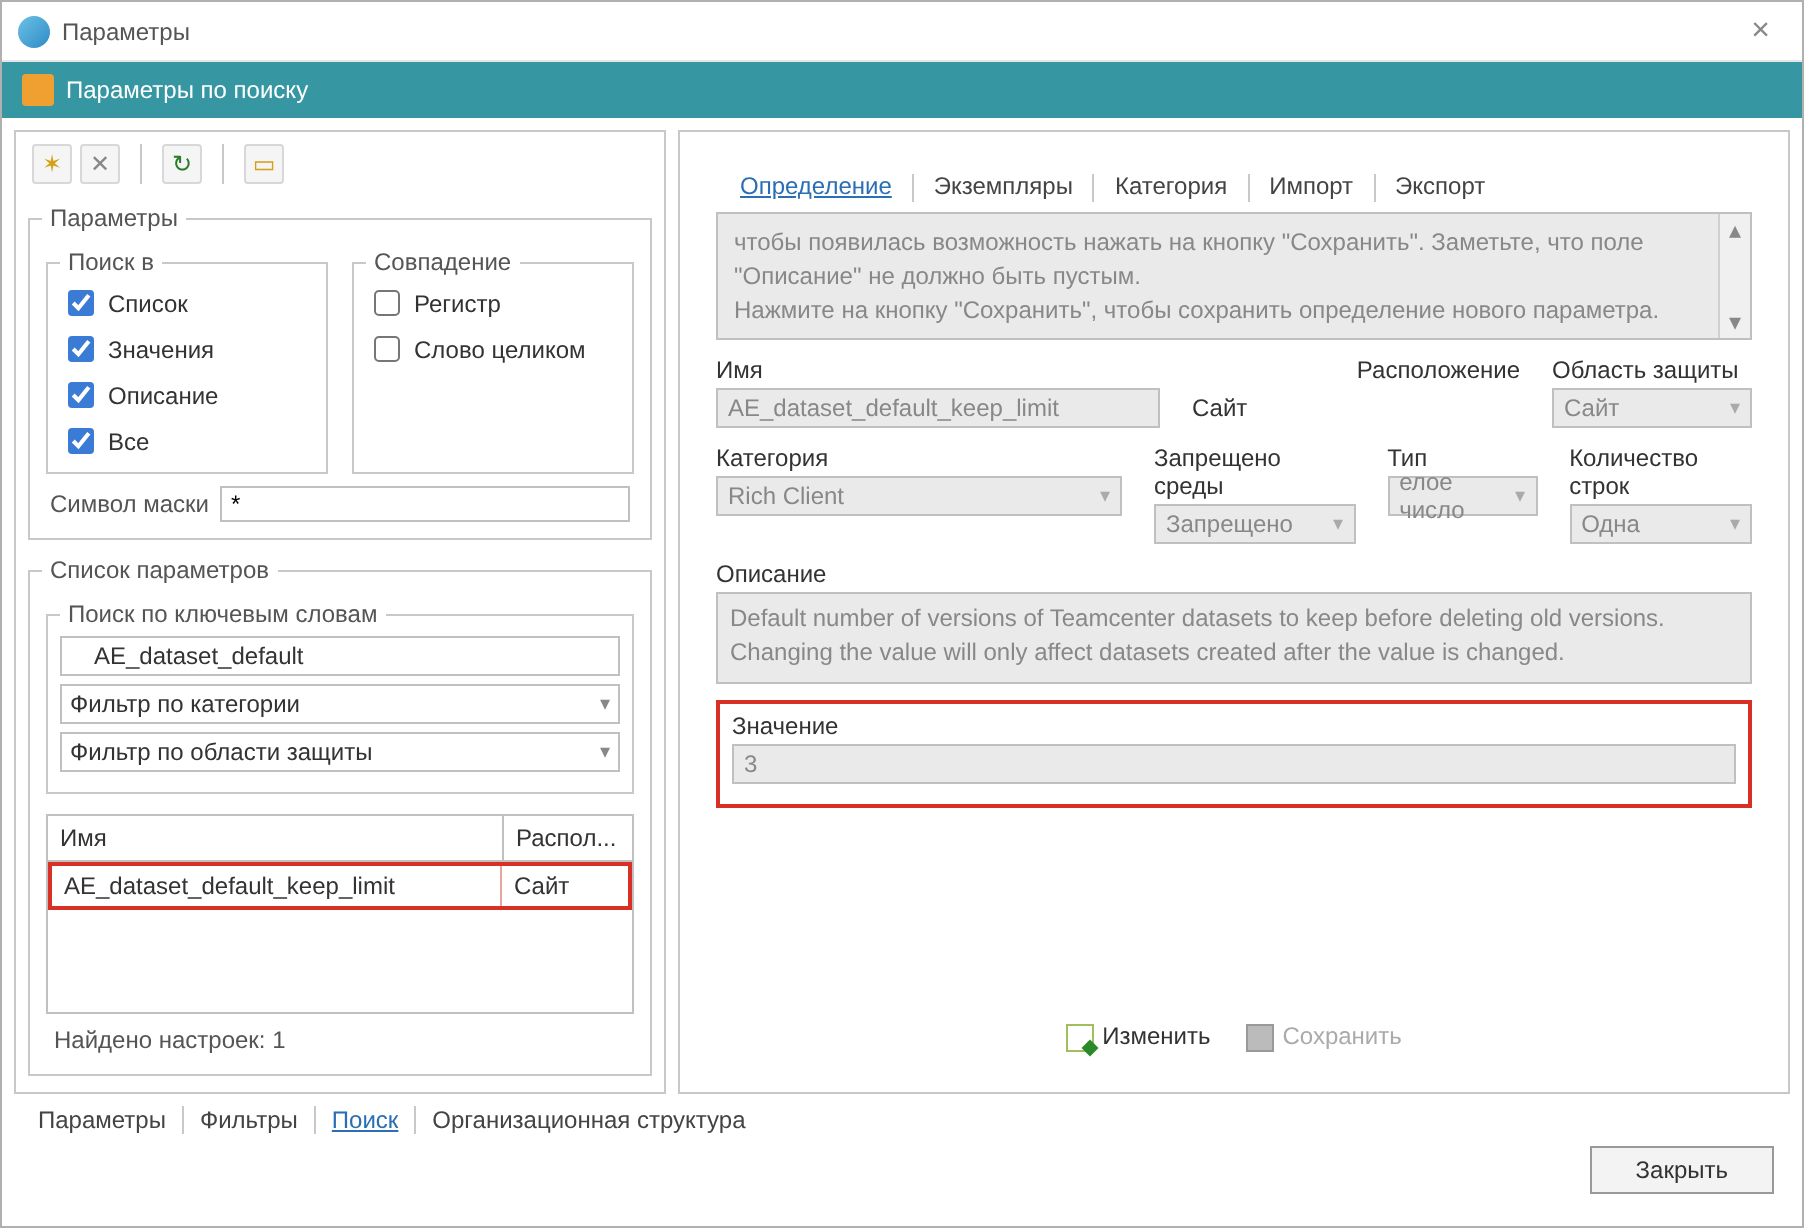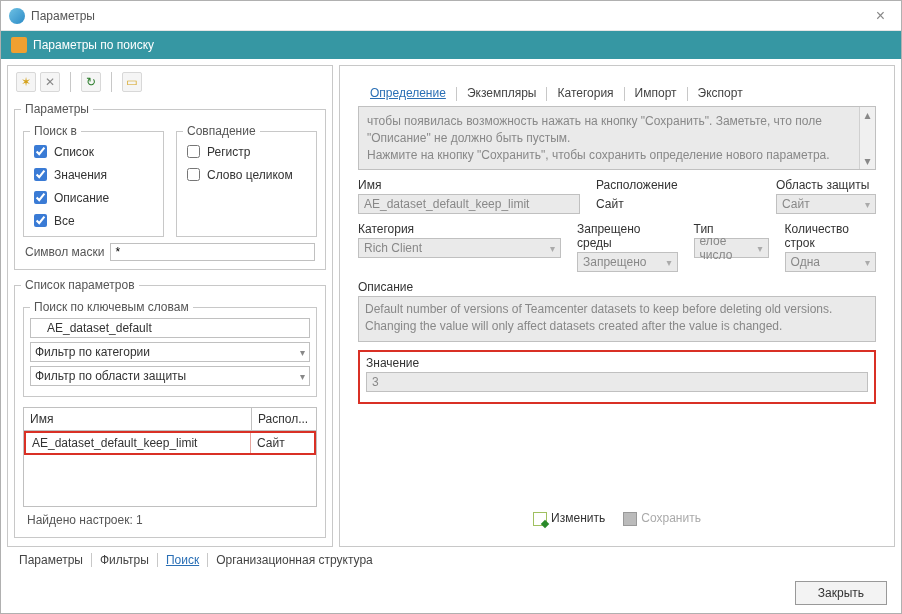--- a/index.html
+++ b/index.html
@@ -60,21 +60,21 @@
   .value-group .lbl { color:#333; margin-bottom:2px; }
   .val-box { border:1px solid #c0c0c0; height:20px; background:#eaeaea; color:#888; padding:0 5px; display:flex; align-items:center;}
   .right-actions { display:flex; gap:18px; justify-content:center; align-items:center; padding:6px 0 4px 0; color:#333;}
   .right-actions .disabled { color:#aaa; }
   .ra-icon { width:14px; height:14px; display:inline-block; margin-right:4px; vertical-align:middle; }
   .ra-edit { background:linear-gradient(135deg,#fff,#fff); border:1px solid #a0c060; position:relative;}
   .ra-edit::after { content:""; position:absolute; right:-2px; bottom:-2px; width:6px; height:6px; background:#2a8a2a; transform:rotate(45deg);}
   .ra-save { background:#bbb; border:1px solid #999; }
   .bottom-tabs { height:26px; display:flex; align-items:center; padding:0 10px; color:#444; }
   .bottom-tabs .tab { padding:2px 8px; }
-  .footer { height:40px; display:flex; align-items:center; justify-content:flex-end; padding:0 14px; }
+  .footer { height:40px; display:flex; align-items:flex-start; justify-content:flex-end; padding:0 14px; }
   .btn { border:1px solid #999; background:#f3f3f3; padding:4px 22px; color:#333; }
 </style>
 </head>
 <body>
 
 <div class="window">
   <div class="titlebar">
     <span class="app-icon"></span>
     <span>Параметры</span>
     <span class="spacer"></span>
@@ -196,21 +196,21 @@
           </div>
       </div>
 
       <div class="field-row">
         <div class="field-col" style="width:222px;">
           <span class="lbl">Имя</span>
           <div class="ro-box">
               <span>AE_dataset_default_keep_limit</span>
             </div>
         </div>
-        <div class="field-col" style="flex:1;">
+        <div class="field-col" style="flex:1;text-align:right;">
           <span class="lbl">Расположение</span>
           <div style="height:20px; color:#333; display:flex; align-items:center;">Сайт</div>
         </div>
         <div class="field-col" style="width:100px;">
           <span class="lbl">Область защиты</span>
           <div class="ro-box">
               <span>Сайт</span>
               <span class="chev">▾</span>
             </div>
         </div>

